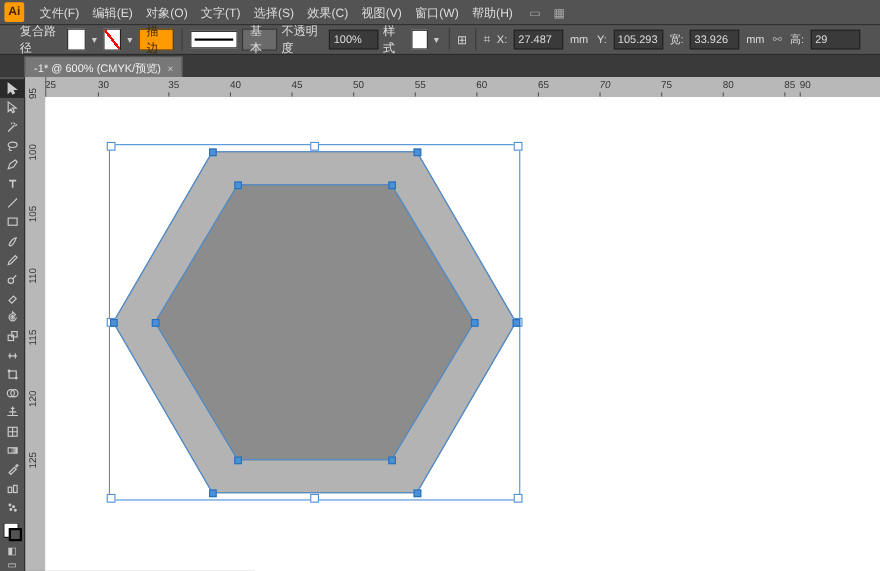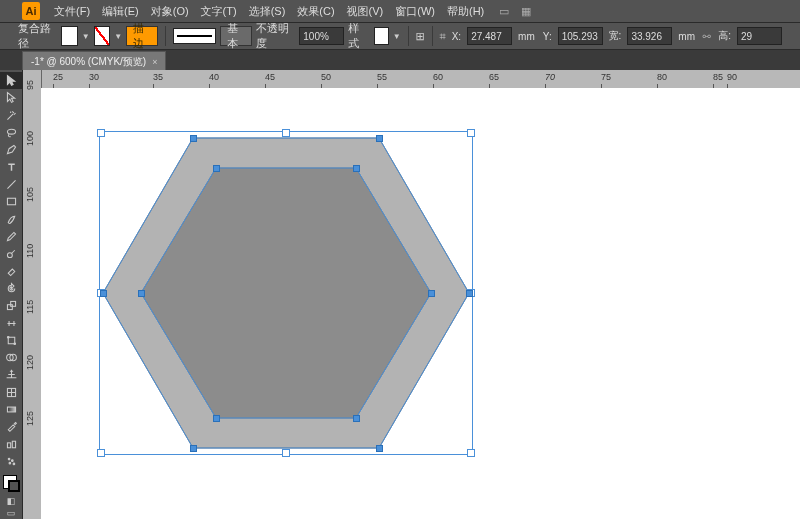--- a/index.html
+++ b/index.html
@@ -1,16 +1,16 @@
 <!DOCTYPE html>
 <html><head>
 <meta charset="utf-8">
 <style>
   html,body{margin:0;padding:0;width:800px;height:519px;background:#4a4a4a;font-family:"Microsoft YaHei",sans-serif;font-size:11px;color:#ccc;overflow:hidden}
-  .menubar{height:22px;background:#535353;display:flex;align-items:center;padding:0 22px;border-bottom:1px solid #2a2a2a}
+  .menubar{height:22px;background:#535353;display:flex;align-items:center;padding:0 4px;border-bottom:1px solid #2a2a2a}
   .ai-logo{width:18px;height:18px;background:#ff9a00;color:#4a2a00;font-weight:bold;font-size:11px;display:flex;align-items:center;justify-content:center;margin-right:8px;border-radius:2px}
   .menu-item{padding:0 6px;font-size:11px;color:#ddd;cursor:default}
   .menu-icon{width:16px;height:16px;margin-left:6px;display:flex;align-items:center;justify-content:center;color:#aaa}
   .ctrlbar{height:26px;background:#535353;display:flex;align-items:center;padding:0 18px;border-bottom:1px solid #2a2a2a;gap:4px}
   .ctrl-label{font-size:11px;color:#ddd;margin-right:4px}
   .swatch{width:18px;height:18px;border:1px solid #222}
   .no-fill{background:#fff;position:relative}
   .no-fill::after{content:"";position:absolute;left:0;top:0;right:0;bottom:0;background:linear-gradient(to top right,transparent 45%,red 45%,red 55%,transparent 55%)}
   .btn{height:18px;padding:0 6px;background:#ff9a00;color:#3a2a00;font-size:11px;display:flex;align-items:center;border:1px solid #333}
   .btn-dark{background:#6a6a6a;color:#ddd}
@@ -247,21 +247,21 @@
         <div class="f"></div>
         <div class="s"></div>
       </div>
     <div class="mini">◧</div>
     <div class="mini">▭</div>
   </div>
 
   <div class="canvas-area">
     <div class="ruler-c"></div>
     <div class="ruler-h" id="rulerH">
-        <span class="tick" style="left: 12px;">25</span>
+        <span class="tick" style="left: 0px;">25</span>
         <span class="tick" style="left: 48px;">30</span>
         <span class="tick" style="left: 112px;">35</span>
         <span class="tick" style="left: 168px;">40</span>
         <span class="tick" style="left: 224px;">45</span>
         <span class="tick" style="left: 280px;">50</span>
         <span class="tick" style="left: 336px;">55</span>
         <span class="tick" style="left: 392px;">60</span>
         <span class="tick" style="left: 448px;">65</span>
         <span class="tick" style="left: 504px; font-style: italic;">70</span>
         <span class="tick" style="left: 560px;">75</span>

